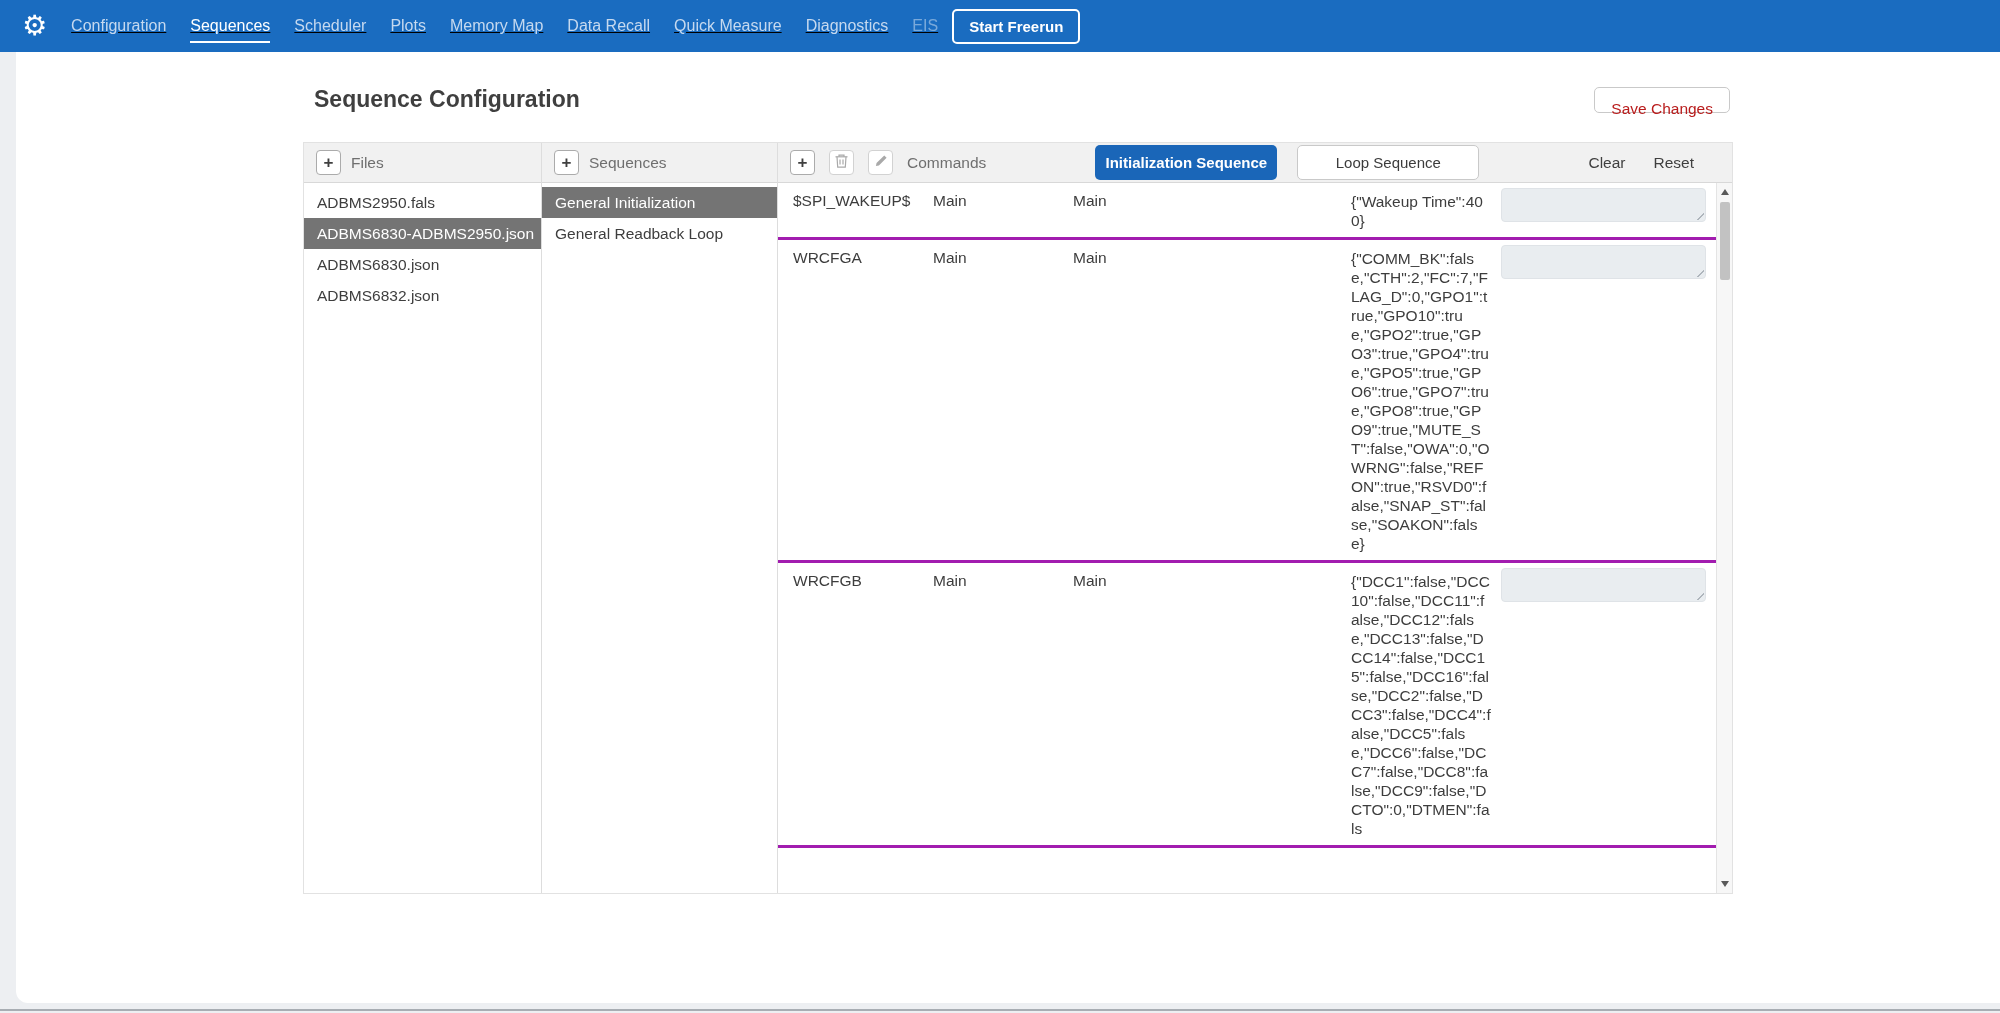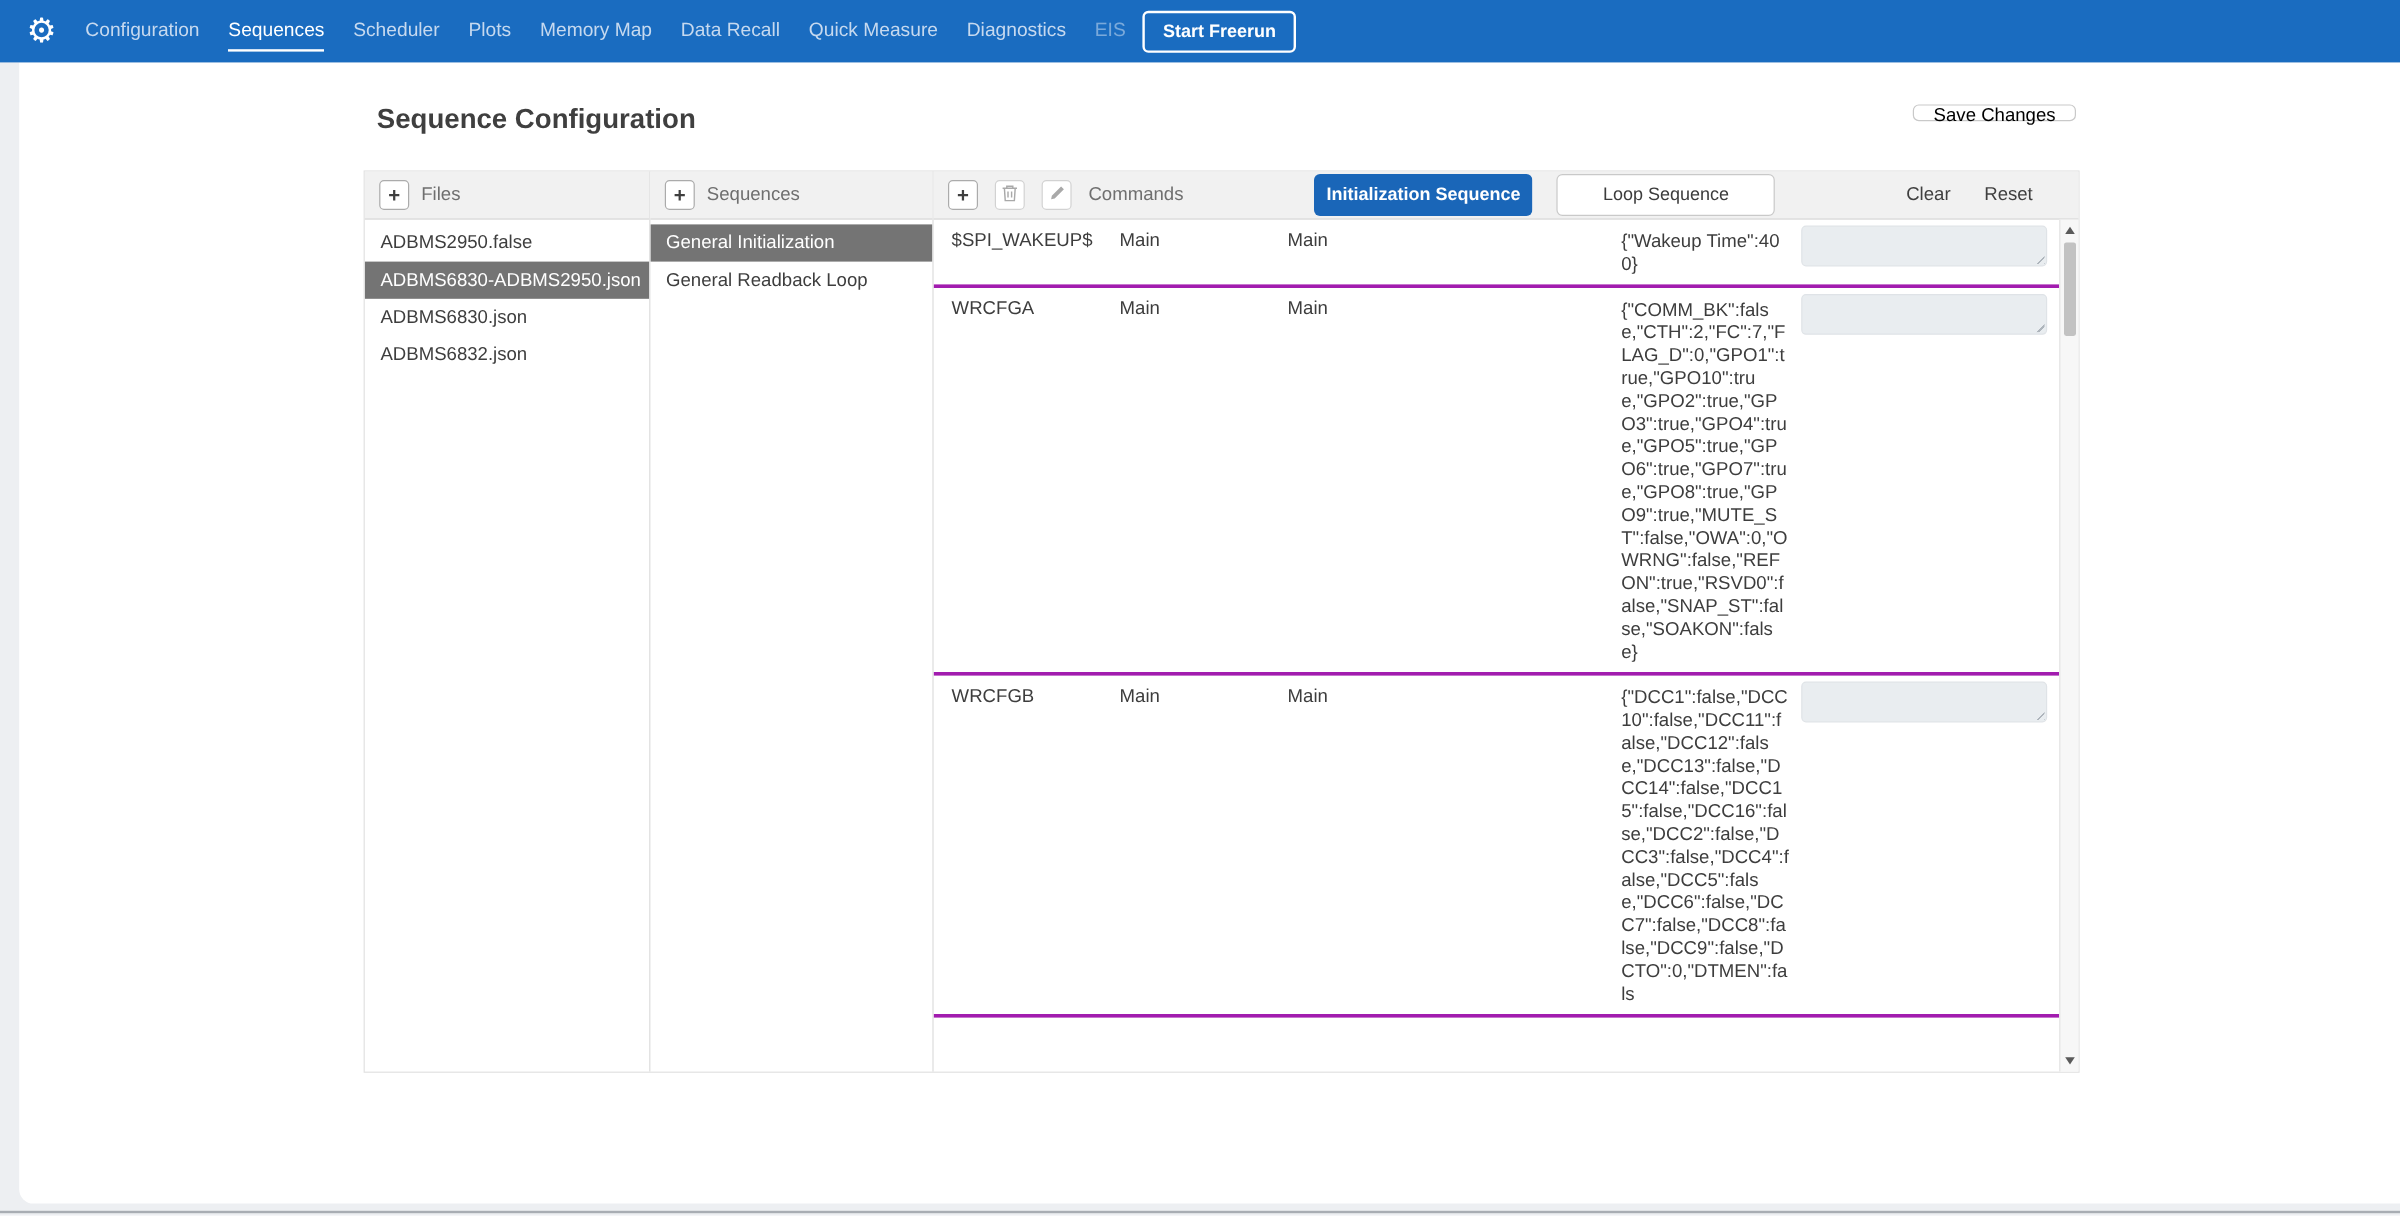--- a/index.html
+++ b/index.html
@@ -14,21 +14,21 @@
   
   .navbar {
     position: absolute; top:0; left:0; width:100%; height:52px;
     background:#1a6cc0; display:flex; align-items:center;
     padding:0 22px; gap:2px; z-index:5;
   }
   .gear-icon {
     color:#fff; font-size:28px; line-height:1; margin-right:10px;
     font-family:"DejaVu Sans", sans-serif; cursor:pointer;
   }
-  .nav-items { display:flex; align-items:flex-end; height:100%; }
+  .nav-items { display:flex; align-items:flex-end; height:100%;text-decoration:underline; }
   .nav-item {
     color:#c6d9ef; font-size:16px; padding:0 12px; height:52px;
     line-height:52px; position:relative; cursor:pointer; white-space:nowrap;
   }
   .nav-item.active { color:#ffffff; }
   .nav-item.active::after {
     content:""; position:absolute; left:12px; right:12px; bottom:9px;
     height:2px; background:#ffffff;
   }
   .nav-item.disabled { color:rgba(255,255,255,0.42); cursor:default; }
@@ -59,23 +59,23 @@
   }
   .bottom-edge {
     position:absolute; left:0; bottom:2px; width:100%; height:2px;
     background:#a8adb3;
   }
   .page-title {
     position:absolute; left:298px; top:34px; font-size:23px;
     font-weight:700; color:#3f3f3f;
   }
   .save-btn {
-    position:absolute; top:35px; right:286px; height:14px; padding:0 16px;
+    position:absolute; top:35px; right:286px; height:14px; padding:12px 16px;
     background:#fff; border:1px solid #c9c9c9; border-radius:5px;
-    color:#000000; font-size:15.5px; font-family:inherit; cursor:pointer;
+    color:#b91c1c; font-size:15.5px; font-family:inherit; cursor:pointer;
   }
 
   
   .panels {
     position:absolute; left:287px; top:90px; width:1430px; height:752px;
     display:flex; border:1px solid #e2e2e2; background:#fff;
   }
   .panel { border-right:1px solid #dddddd; display:flex; flex-direction:column; }
   .panel:last-child { border-right:none; }
   .panel.files { width:238px; }
@@ -185,21 +185,21 @@
   <div class="panels">
 
     <section class="panel files">
       <div class="panel-header">
         <button class="icon-btn">
           <span class="plus">+</span>
         </button>
         <span class="panel-title">Files</span>
       </div>
       <div class="list" id="files-list">
-          <div class="list-item">ADBMS2950.false</div>
+          <div class="list-item">ADBMS2950.fals</div>
           <div class="list-item selected">ADBMS6830-ADBMS2950.json</div>
           <div class="list-item">ADBMS6830.json</div>
           <div class="list-item">ADBMS6832.json</div>
         </div>
     </section>
 
     <section class="panel sequences">
       <div class="panel-header">
         <button class="icon-btn">
           <span class="plus">+</span>

